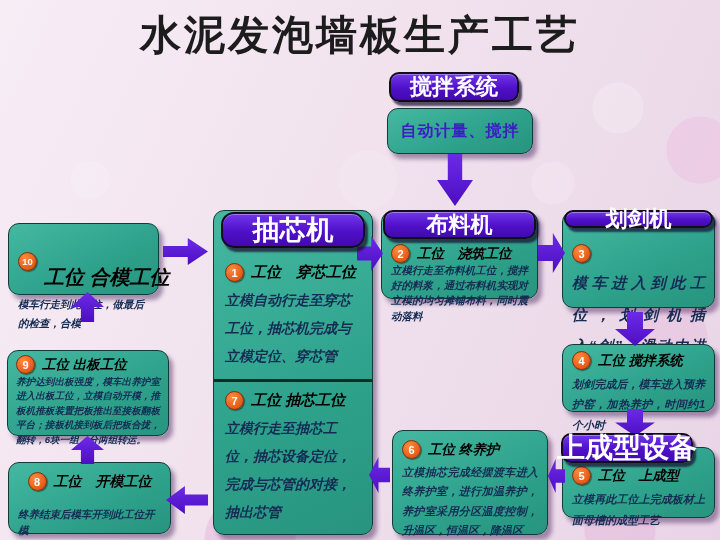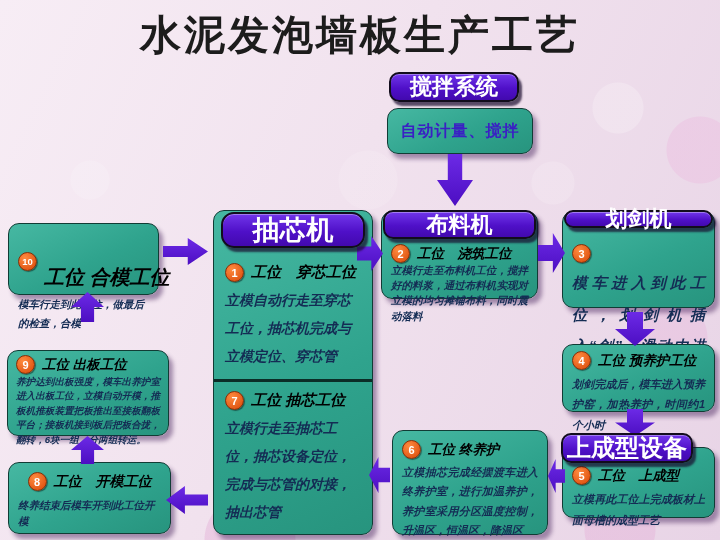--- a/index.html
+++ b/index.html
@@ -123,48 +123,48 @@
     <div class="sect">
       <span class="num">3</span>
     </div>
     <div class="body-text" style="font-size:15px;line-height:2.1;">模车进入到此工位，划剑机插入“剑”，滑动中进行震动排气</div>
   </div>
   <div class="phead" style="left:564px;top:210px;width:149px;height:18px;font-size:22px;">划剑机</div>
 
   <div class="teal" style="left:562px;top:344px;width:153px;height:68px;">
     <div class="sect">
       <span class="num">4</span>
-      <span class="sect-title">工位 预养护工位</span>
+      <span class="sect-title">工位 搅拌系统</span>
     </div>
     <div class="body-text" style="font-size:11px;line-height:1.85;">划剑完成后，模车进入预养护窑，加热养护，时间约1个小时</div>
   </div>
 
   <div class="teal" style="left:562px;top:447px;width:153px;height:71px;padding-top:18px;">
     <div class="sect">
       <span class="num">5</span>
       <span class="sect-title">工位　上成型</span>
     </div>
     <div class="body-text" style="font-size:11px;line-height:1.9;">立模再此工位上完成板材上面母槽的成型工艺</div>
   </div>
-  <div class="phead" style="left:561px;top:433px;width:132px;height:30px;font-size:24px;font-family:Liberation Mono, monospace;">上成型设备</div>
+  <div class="phead" style="left:561px;top:433px;width:132px;height:30px;font-size:28px;font-family:Liberation Mono, monospace;">上成型设备</div>
 
   <div class="teal" style="left:392px;top:430px;width:156px;height:105px;">
     <div class="sect" style="margin-top:3px;">
       <span class="num">6</span>
       <span class="sect-title">工位 终养护</span>
     </div>
     <div class="body-text" style="font-size:11px;line-height:1.75;">立模抽芯完成经摆渡车进入终养护室，进行加温养护，养护室采用分区温度控制，升温区，恒温区，降温区</div>
   </div>
 
   <div class="teal" style="left:8px;top:462px;width:163px;height:72px;padding-top:9px;">
     <div class="sect" style="justify-content:center;">
       <span class="num">8</span>
       <span class="sect-title" style="font-size:14px;">工位　开模工位</span>
     </div>
-    <div class="body-text" style="font-size:10.5px;margin-top:7px;text-align:left;">终养结束后模车开到此工位开模</div>
+    <div class="body-text" style="font-size:10.5px;margin-top:16px;text-align:left;">终养结束后模车开到此工位开模</div>
   </div>
 
   <div class="teal" style="left:7px;top:350px;width:162px;height:86px;padding:4px 8px;">
     <div class="sect">
       <span class="num">9</span>
       <span class="sect-title">工位 出板工位</span>
     </div>
     <div class="body-text" style="font-size:9.6px;line-height:1.5;margin-top:1px;">养护达到出板强度，模车出养护室进入出板工位，立模自动开模，推板机推板装置把板推出至接板翻板平台；接板机接到板后把板合拢，翻转，6块一组，分两组转运。</div>
   </div>
 

